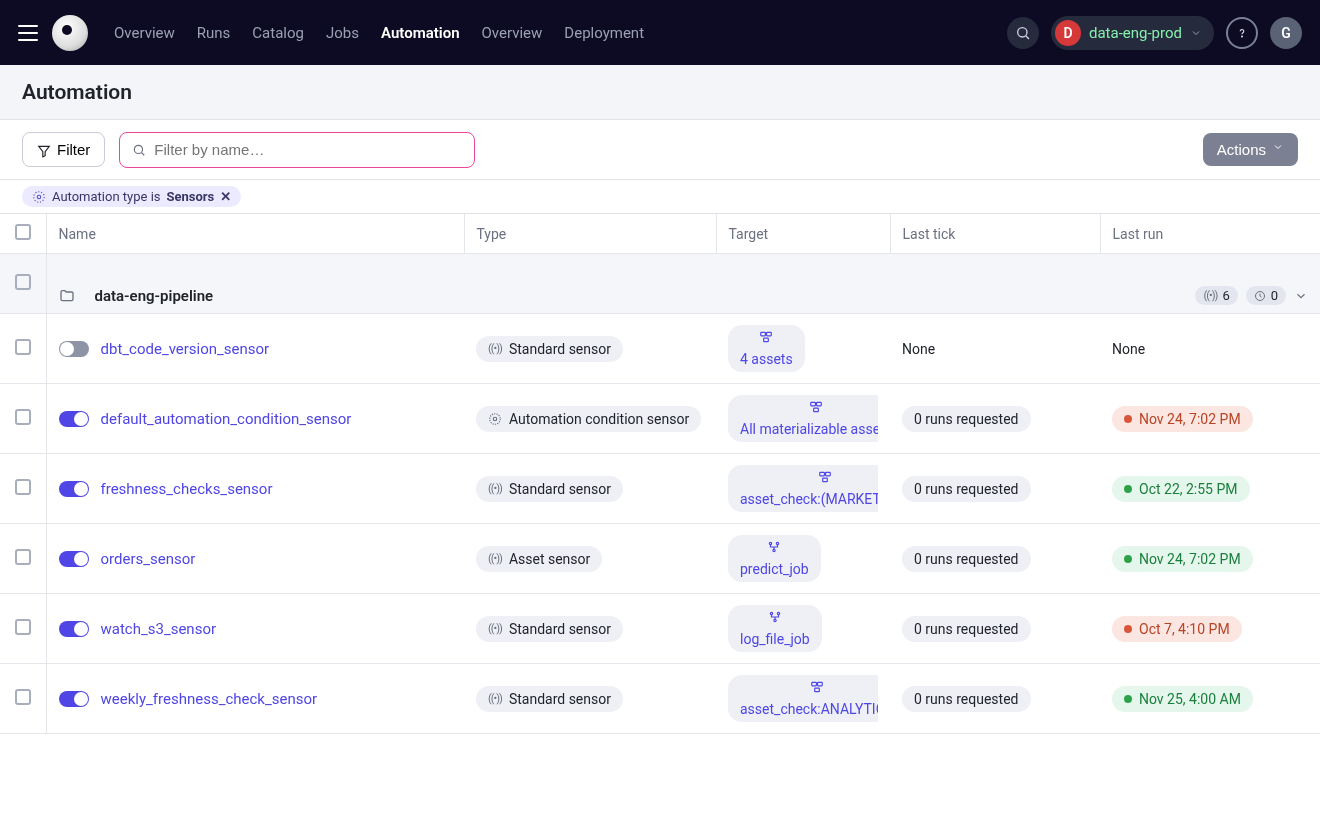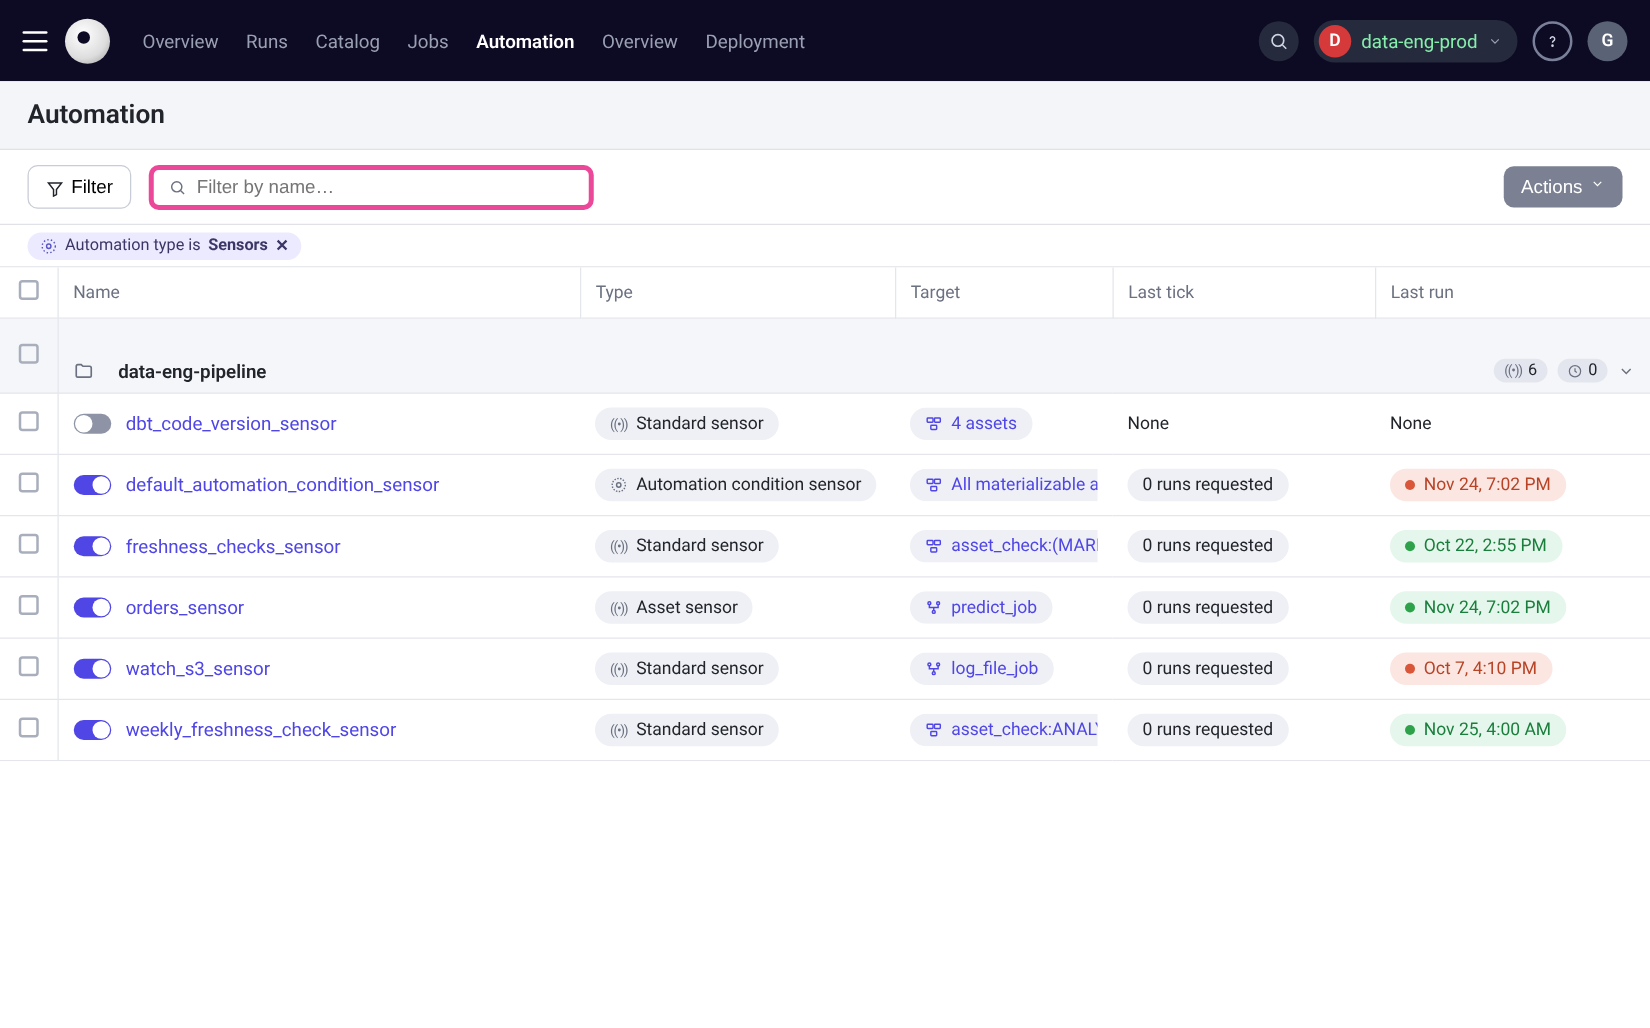--- a/index.html
+++ b/index.html
@@ -23,21 +23,21 @@
 .ws-name { color: #86efac; font-size: 15px; }
 .avatar { width: 32px; height: 32px; border-radius: 50%; background: #5a6275; color: #fff; display: flex; align-items: center; justify-content: center; font-weight: 600; }
 
 
 .page-header { height: 55px; background: #f4f5f8; border-bottom: 1px solid #e0e2e8; display: flex; align-items: center; padding: 0 22px; }
 .page-title { font-size: 21px; font-weight: 600; }
 
 
 .toolbar { height: 60px; border-bottom: 1px solid #e0e2e8; display: flex; align-items: center; padding: 0 22px; gap: 14px; }
 .filter-btn { display: flex; align-items: flex-end; gap: 6px; border: 1px solid #c8ccd6; border-radius: 8px; padding: 8px 14px; background: #fff; cursor: pointer; font-size: 15px; }
-.search-wrap { display: flex; align-items: center; border: 4px solid #ec4899; border-radius: 8px; padding: 0 12px; height: 36px; width: 356px; gap: 8px; }
+.search-wrap { display: flex; align-items: center; border: 1px solid #ec4899; border-radius: 8px; padding: 0 12px; height: 36px; width: 356px; gap: 8px; }
 .search-wrap input { border: none; outline: none; font-size: 15px; flex: 1; background: transparent; }
 .actions-btn { margin-left: auto; background: #7b8092; color: #fff; border: none; border-radius: 8px; padding: 8px 14px; font-size: 15px; display: flex; gap: 6px; cursor: pointer; }
 
 
 .chip-row { height: 34px; border-bottom: 1px solid #e0e2e8; display: flex; align-items: center; padding: 0 22px; }
 .filter-chip { background: #eceaff; border-radius: 14px; display: flex; align-items: center; padding: 3px 10px; gap: 6px; font-size: 13px; color: #3a3666; }
 .filter-chip .val { font-weight: 700; }
 .chip-x { cursor: pointer; font-weight: 700; }
 
 
@@ -58,21 +58,21 @@
 .row td { padding: 11px 12px; border-bottom: 1px solid #e4e6ec; vertical-align: middle; }
 .row .name-cell { display: flex; align-items: center; gap: 12px; }
 .toggle { width: 30px; height: 16px; border-radius: 9px; position: relative; cursor: pointer; }
 .toggle.on { background: #4f46e5; }
 .toggle.off { background: #8e94a5; }
 .toggle .knob { width: 14px; height: 14px; border-radius: 50%; background: #fff; position: absolute; top: 1px; }
 .toggle.on .knob { right: 1px; }
 .toggle.off .knob { left: 1px; }
 .link { color: #4f46e5; cursor: pointer; font-size: 15px; }
 .pill { background: #eef0f5; border-radius: 14px; padding: 5px 12px; display: inline-flex; align-items: center; gap: 7px; font-size: 14px; white-space: nowrap; }
-.pill.link-pill { color: #4f46e5; }
+.pill.link-pill { color: #4f46e5; flex-direction: column; }
 .pill .sensor-ic { color: #6b7180; font-size: 11px; letter-spacing: -1px; }
 .target-cell { max-width: 150px; overflow: hidden; }
 .status-pill { border-radius: 14px; padding: 5px 12px; display: inline-flex; align-items: center; gap: 7px; font-size: 14px; white-space: nowrap; }
 .status-pill.ok { background: #e5f6ec; color: #1a7f3c; }
 .status-pill.err { background: #fbe6e2; color: #b84325; }
 .dot { width: 8px; height: 8px; border-radius: 50%; display: inline-block; }
 .dot.green { background: #2ea24a; }
 .dot.red { background: #d9563a; }
 
 svg { display: block; }

